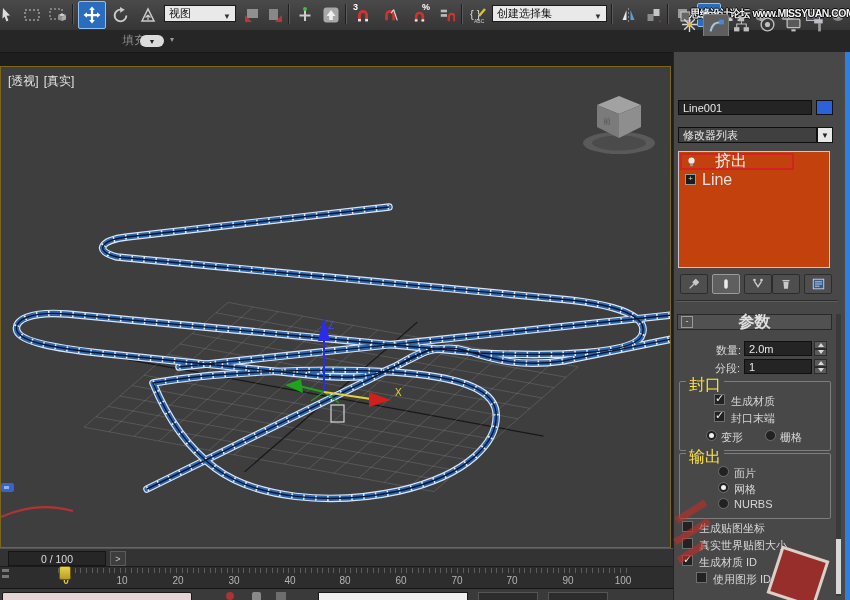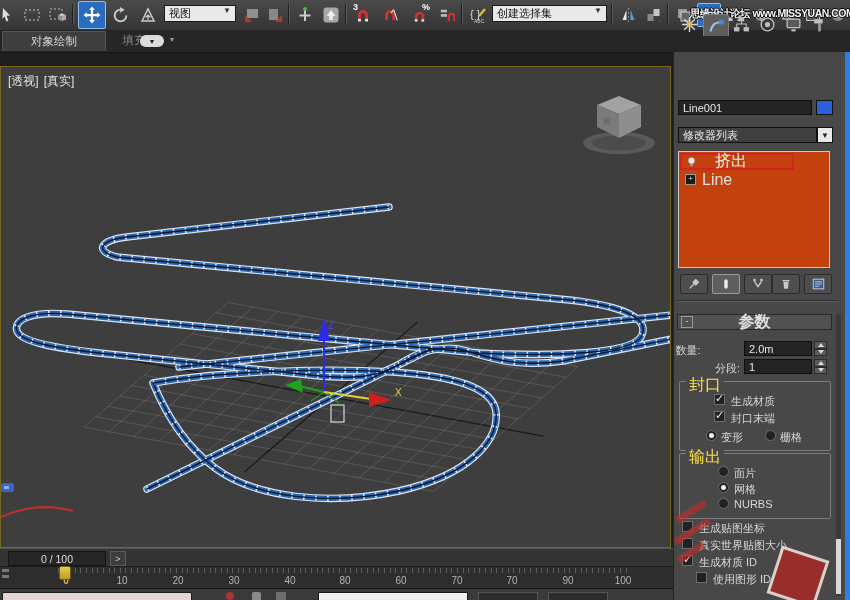--- a/index.html
+++ b/index.html
@@ -7,21 +7,21 @@
        font-family:"Liberation Sans","DejaVu Sans",sans-serif;color:#ccc;-webkit-font-smoothing:antialiased}
   .abs{position:absolute}
   
   #toolbar{left:0;top:0;width:850px;height:30px;background:linear-gradient(#4a4a4a,#353535);border-bottom:1px solid #222}
   .tb{position:absolute;top:3px;width:22px;height:22px;border:1px solid transparent;border-radius:2px;
       display:flex;align-items:center;justify-content:center}
   .tb.sel{background:#2a6dbf;border-color:#8fc0f0}
   .tb .sup{position:absolute;left:1px;top:-2px;font-size:9px;font-weight:bold;color:#fff}
   .sep{position:absolute;top:4px;width:1px;height:20px;background:#1f1f1f;box-shadow:1px 0 0 #5a5a5a}
   .drop{position:absolute;top:5px;height:17px;background:#e9e9e9;border:1px solid #1a1a1a;color:#111;
-        font-size:11px;display:flex;align-items:flex-start;justify-content:space-between;padding:0 4px;box-sizing:border-box}
+        font-size:11px;display:flex;align-items:flex-end;justify-content:space-between;padding:0 4px;box-sizing:border-box}
   .drop .dn{font-size:8px;color:#333;margin-left:4px}
   #wm-toolbar{left:690px;top:7px;width:160px;font-size:10.5px;font-weight:bold;color:#fff;white-space:nowrap;
       text-shadow:1px 0 0 #000,-1px 0 0 #000,0 1px 0 #000,0 -1px 0 #000;opacity:.95;letter-spacing:-.5px;pointer-events:none}
   
   #ribbon{left:0;top:30px;width:850px;height:22px;background:#262626;border-bottom:1px solid #171717}
   .rtab{position:absolute;top:1px;height:19px;display:flex;align-items:center;justify-content:center;
         font-size:11.5px;padding:0 10px}
   .rtab.on{background:#3f3f3f;border:1px solid #555;border-bottom:none;color:#d5d5d5}
   .rtab.off{color:#8f8f8f}
   #ribbon-pill{left:140px;top:35px;width:24px;height:12px;background:#dcdcdc;border-radius:6px;
@@ -250,23 +250,20 @@
   <div class="tb" style="left:826px">
     <svg width="16" height="16" viewBox="0 0 16 16">
         <circle cx="8" cy="8" r="6" fill="#8a8a8a"></circle>
         <circle cx="8" cy="8" r="3" fill="#b5b5b5"></circle>
       </svg>
   </div>
   <div id="wm-toolbar" class="abs">思缘设计论坛 www.MISSYUAN.COM</div>
 </div>
 
 <div id="ribbon" class="abs">
-  <div class="rtab on" style="left:2px;width:82px">
-    <span>对象绘制</span>
-  </div>
   <div class="rtab off" style="left:96px;width:56px">
     <span>填充</span>
   </div>
 </div>
 <div id="ribbon-pill" class="abs">
     <span>▼</span>
   </div>
 <div id="ribbon-caret" class="abs">▾</div>
 
 <div id="viewport" class="abs">
@@ -456,21 +453,21 @@
     </svg>
 </div>
 
 <div class="abs" style="left:676px;top:300px;width:162px;height:1px;background:#2e2e2e;box-shadow:0 1px 0 #5c5c5c"></div>
 
 <div id="rollhdr" class="abs">
   <span id="collapse">-</span>
   <span>参数</span>
 </div>
 
-<div class="lbl" style="left:656px;top:343px;width:64px;text-align:center">数量:</div>
+<div class="lbl" style="left:677px;top:343px;width:64px;text-align:right">数量:</div>
 <div class="fld" style="left:744px;top:341px;width:68px;height:15px">
   <span>2.0m</span>
 </div>
 <div class="spin" style="left:814px;top:341px">
     <div class="up"></div>
     <div class="dnn"></div>
   </div>
 
 <div class="lbl" style="left:676px;top:361px;width:64px;text-align:right">分段:</div>
 <div class="fld" style="left:744px;top:359px;width:68px;height:15px">

